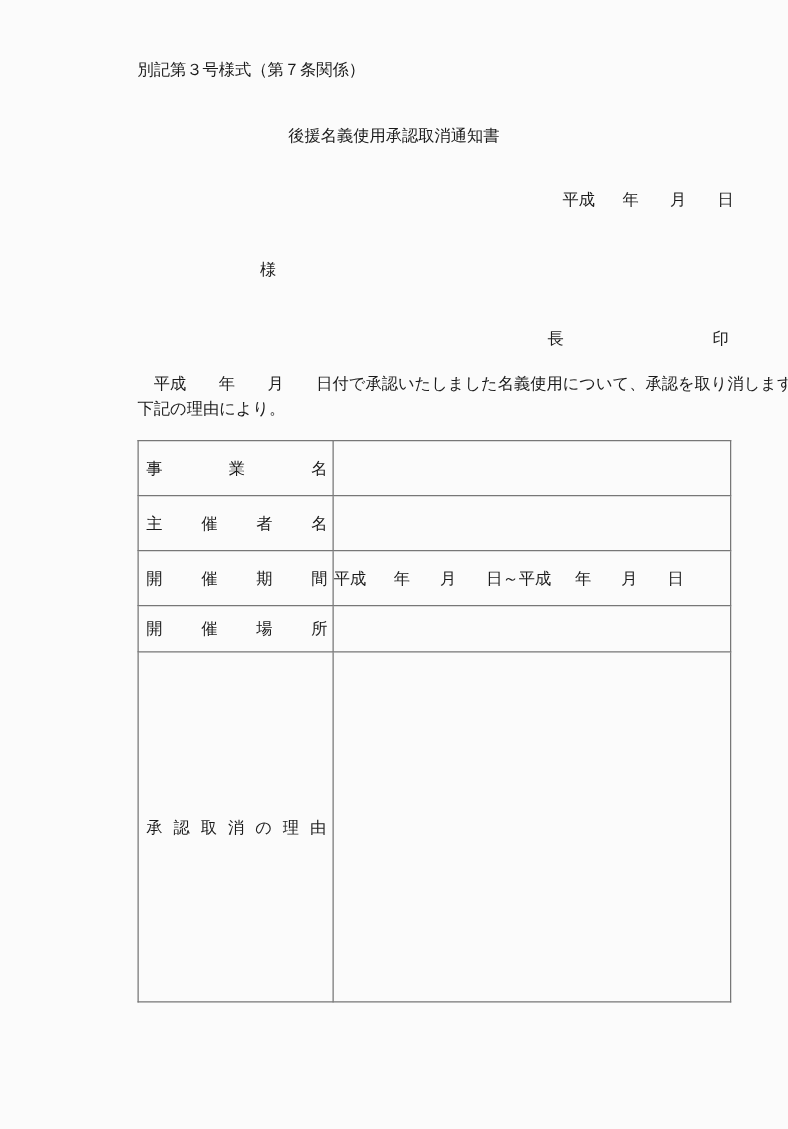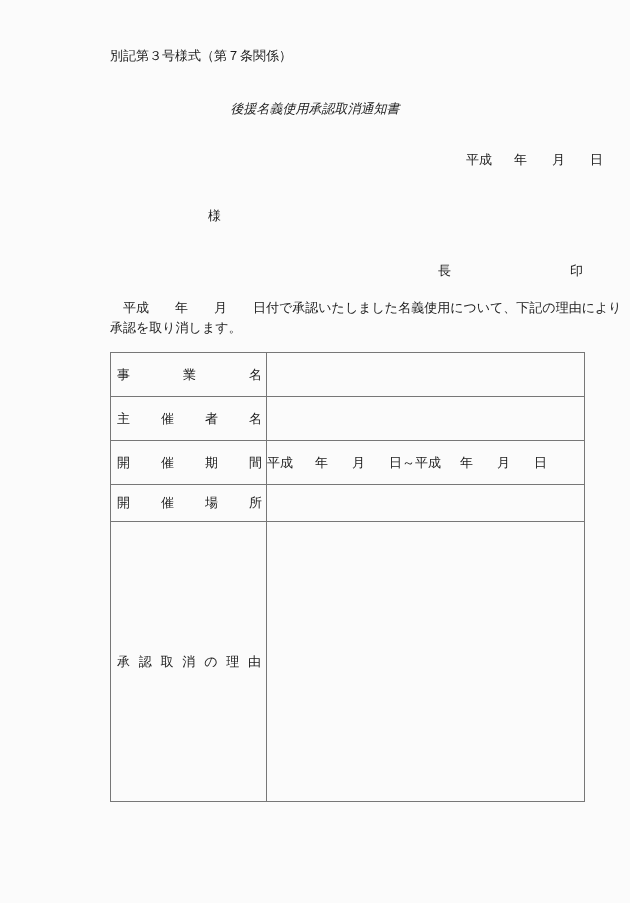--- a/index.html
+++ b/index.html
@@ -2,22 +2,22 @@
 <html><head>
 <meta charset="utf-8">
 <style>
   html, body { margin: 0; padding: 0; }
   body {
     width: 630px; height: 903px; background: #fbfbfb; position: relative; overflow: hidden;
     font-family: "DejaVu Serif", "Liberation Serif", serif; color: #1a1a1a; font-size: 13px;
   }
   .abs { position: absolute; white-space: nowrap; }
   .form-number { left: 110px; top: 47px; font-family: Liberation Mono, monospace; }
-  .doc-title { left: 0; width: 630px; top: 100px; text-align: center; font-style: italic; }
-  .date-line { left: 450px; top: 151px; margin-left: 16px; }
+  .doc-title { left: 0; width: 630px; top: 100px; text-align: center; }
+  .date-line { left: 450px; top: 151px; }
   .date-line span { display: inline-block; }
   .addressee { left: 208px; top: 207px; }
   .sender-chief { left: 438px; top: 262px; }
   .seal { left: 570px; top: 262px; }
   .body-text { left: 110px; top: 298px; width: 475px; white-space: normal; line-height: 20px; }
   .body-text .line { display: block; white-space: nowrap; }
   table.form {
     position: absolute; left: 110px; top: 352px; width: 475px;
     border-collapse: collapse; table-layout: fixed;
   }
@@ -37,22 +37,22 @@
 
 <div class="abs date-line">
   <span style="width:48px">平成</span><span style="width:38px">年</span><span style="width:38px">月</span><span>日</span>
 </div>
 
 <div class="abs addressee">様</div>
 <div class="abs sender-chief">長</div>
 <div class="abs seal">印</div>
 
 <div class="abs body-text">
-  <span class="line">　平成　　年　　月　　日付で承認いたしました名義使用について、下記の理由により</span>
-  <span class="line">承認を取り消します。</span>
+  <span class="line">　平成　　年　　月　　日付で承認いたしました名義使用について、承認を取り消します</span>
+  <span class="line">下記の理由により。</span>
 </div>
 
 <table class="form">
   <tbody>
       <tr style="height:44px">
     <td class="label">
       <div class="spread">
         <span>事</span>
         <span>業</span>
         <span>名</span>

